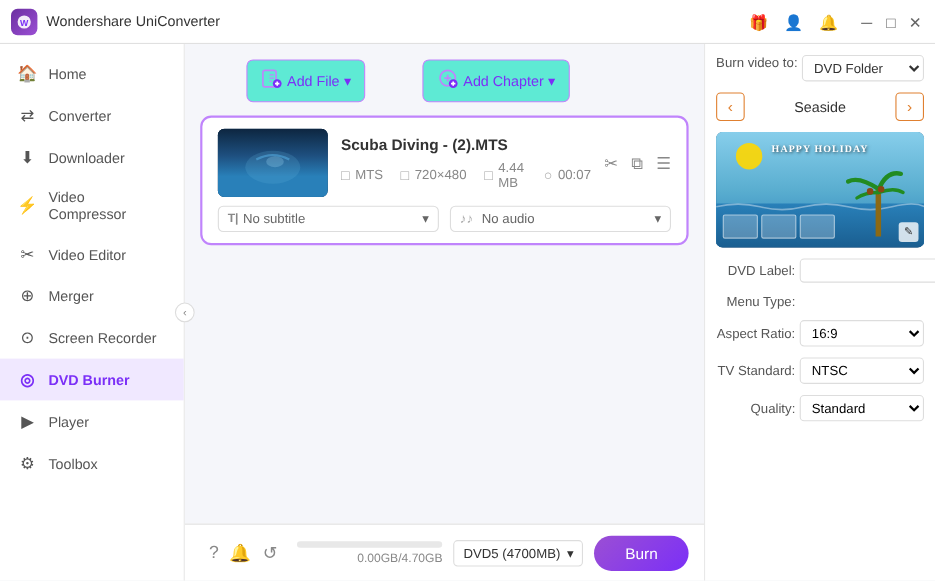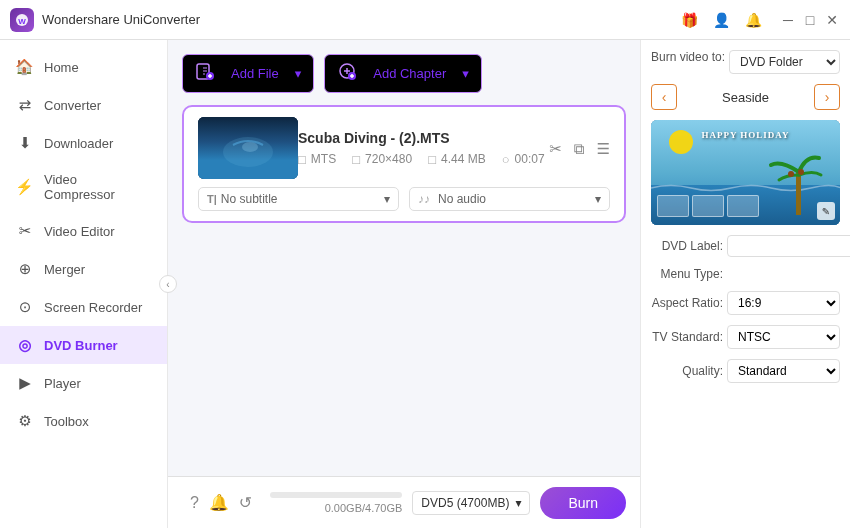--- a/index.html
+++ b/index.html
@@ -94,42 +94,42 @@
       background: #f5f6fa;
       padding: 14px;
       gap: 12px;
     }
 
     
     .toolbar {
       display: flex; align-items: center; gap: 10px;
     }
     .toolbar-btn {
-      display: flex; align-items: center; gap: 16px;
+      display: flex; align-items: center; gap: 4px;
       padding: 6px 12px;
-      background: #000000;
+      background: #5eead4;
       border: 1.5px solid #c084fc;
       border-radius: 6px;
       cursor: pointer;
-      font-size: 13px; color: #7b2ff7;
+      font-size: 13px; color: #7b2ff7; margin-left: 42px;
     }
     .toolbar-btn .icon { font-size: 16px; color: #7b2ff7; }
 
     
     .file-card {
       background: white;
       border: 2px solid #c084fc;
       border-radius: 10px;
       padding: 10px 14px;
       display: flex;
       flex-direction: column;
       gap: 8px;
     }
     .file-card-top {
-      display: flex; align-items: center; 
+      display: flex; align-items: center; gap: 12px;
     }
     .file-thumbnail {
       width: 100px; height: 62px;
       border-radius: 6px;
       overflow: hidden;
       flex-shrink: 0;
       background: #1a3a5c;
       position: relative;
     }
     .thumb-ocean {

